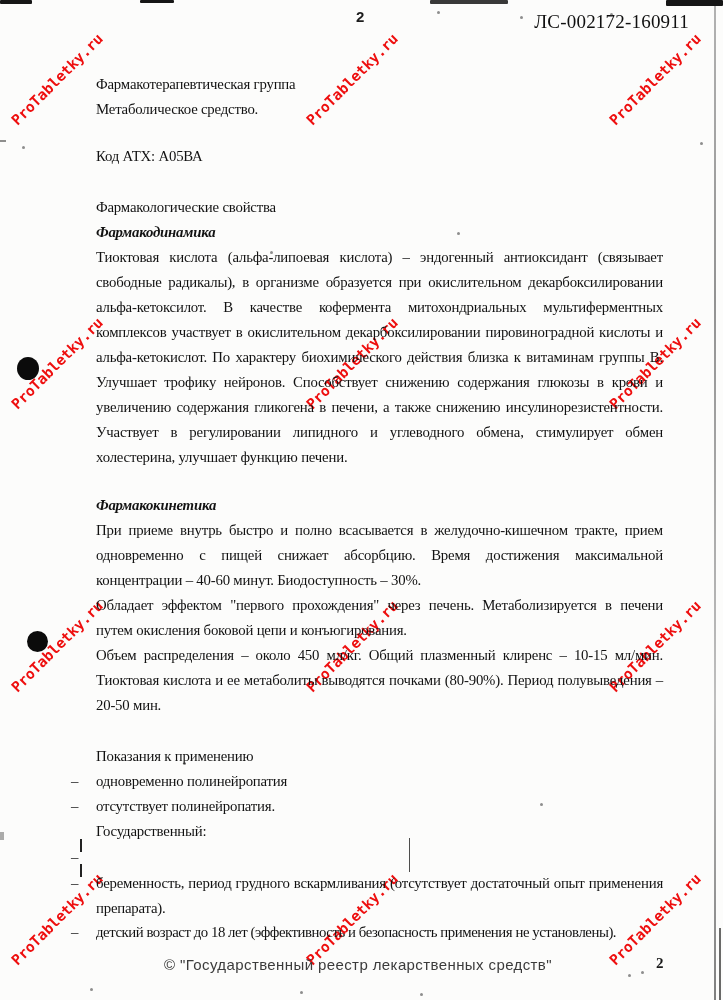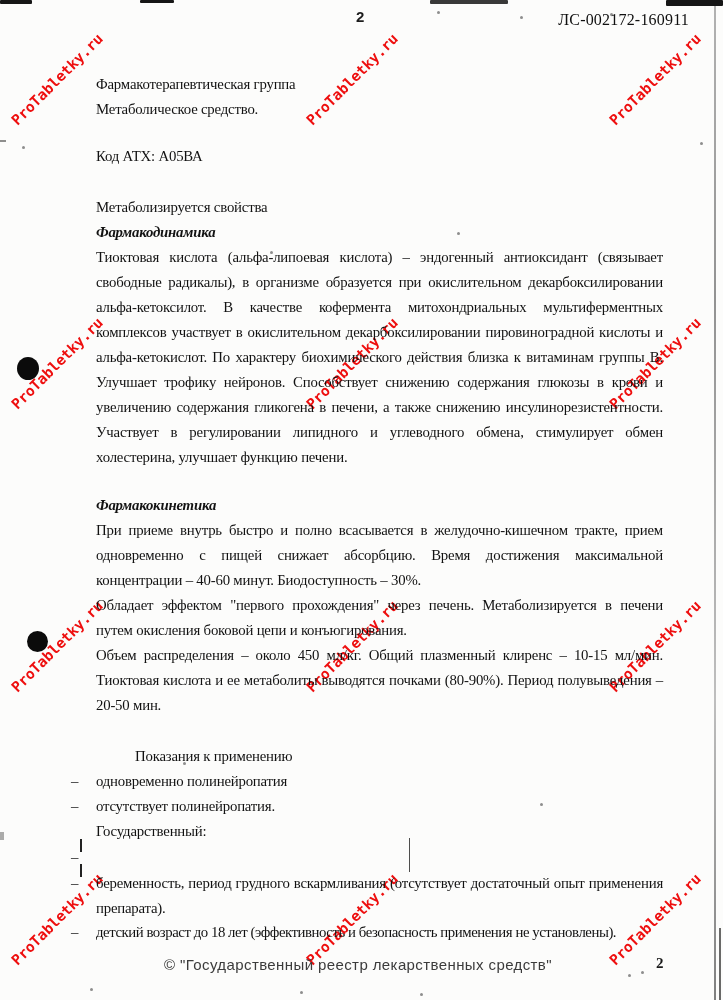--- a/index.html
+++ b/index.html
@@ -11,21 +11,21 @@
     color:#121212;
   }
   
   .pagenum-top{
     position:absolute;left:356px;top:8px;
     font-family:"Liberation Sans", sans-serif;
     font-size:15px;font-weight:700;color:#1c1c1c;
   }
   .reg-number{
     position:absolute;right:34px;top:11px;
-    font-size:16px;letter-spacing:.2px;color:#101010;
+    font-size:19px;letter-spacing:.2px;color:#101010;
   }
   
   .txt{
     position:absolute;left:96px;width:567px;
     font-size:14.8px;line-height:25px;letter-spacing:-0.2px;
     text-align:justify;text-align-last:left;
   }
   .heading{font-weight:400;text-align:left;}
   .bi{font-weight:700;font-style:italic;text-align:center;}
   .list-row{position:absolute;left:96px;width:567px;
@@ -110,30 +110,30 @@
   <span class="wm c3 r4" style="color: rgb(238, 15, 15);">ProTabletky.ru</span>
 
   <div class="pagenum-top">2</div>
   <div class="reg-number">ЛС-002172-160911</div>
 
   <div class="txt heading" style="top:72px;">Фармакотерапевтическая группа</div>
   <div class="txt" style="top:97px;text-align:left;">Метаболическое средство.</div>
 
   <div class="txt heading" style="top:144px;">Код АТХ: А05ВА</div>
 
-  <div class="txt heading" style="top:195px;">Метаболизируется свойства</div>
+  <div class="txt heading" style="top:195px;">Фармакологические свойства</div>
   <div class="txt bi" style="top:220px;">Фармакодинамика</div>
   <div class="txt" style="top:245px;">Тиоктовая кислота (альфа-липоевая кислота) – эндогенный антиоксидант (связывает свободные радикалы), в организме образуется при окислительном декарбоксилировании альфа-кетоксилот. В качестве кофермента митохондриальных мультиферментных комплексов участвует в окислительном декарбоксилировании пировиноградной кислоты и альфа-кетокислот. По характеру биохимического действия близка к витаминам группы В. Улучшает трофику нейронов. Способствует снижению содержания глюкозы в крови и увеличению содержания гликогена в печени, а также снижению инсулинорезистентности. Участвует в регулировании липидного и углеводного обмена, стимулирует обмен холестерина, улучшает функцию печени.</div>
 
   <div class="txt bi" style="top:493px;">Фармакокинетика</div>
   <div class="txt" style="top:518px;">При приеме внутрь быстро и полно всасывается в желудочно-кишечном тракте, прием одновременно с пищей снижает абсорбцию. Время достижения максимальной концентрации – 40-60 минут. Биодоступность – 30%.</div>
   <div class="txt" style="top:593px;">Обладает эффектом "первого прохождения" через печень. Метаболизируется в печени путем окисления боковой цепи и конъюгирования.</div>
   <div class="txt" style="top:643px;">Объем распределения – около 450 мл/кг. Общий плазменный клиренс – 10-15 мл/мин. Тиоктовая кислота и ее метаболиты выводятся почками (80-90%). Период полувыведения – 20-50 мин.</div>
 
-  <div class="txt heading" style="top:744px;margin-left:39px;">Показания к применению</div>
+  <div class="txt heading" style="top:744px;">Показания к применению</div>
   <div class="list-row" style="top:769px;">
     <span class="dash">–</span>
     <span>одновременно полинейропатия</span>
   </div>
   <div class="list-row" style="top:794px;">
     <span class="dash">–</span>
     <span>отсутствует полинейропатия.</span>
   </div>
 
   <div class="txt heading" style="top:819px;">Государственный:</div>

